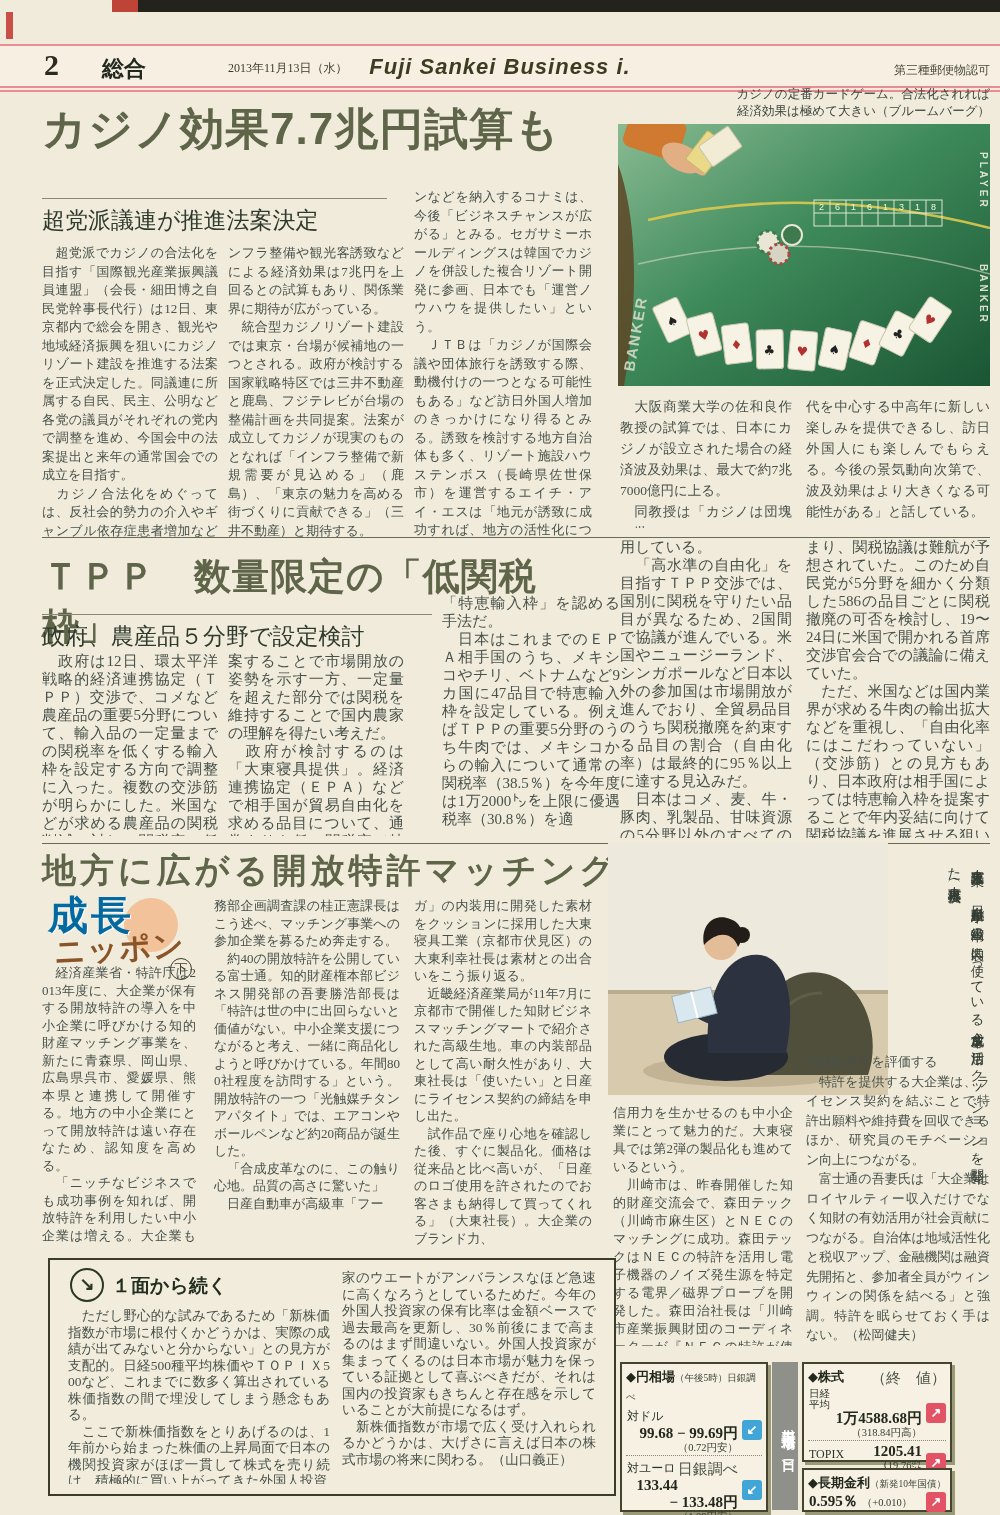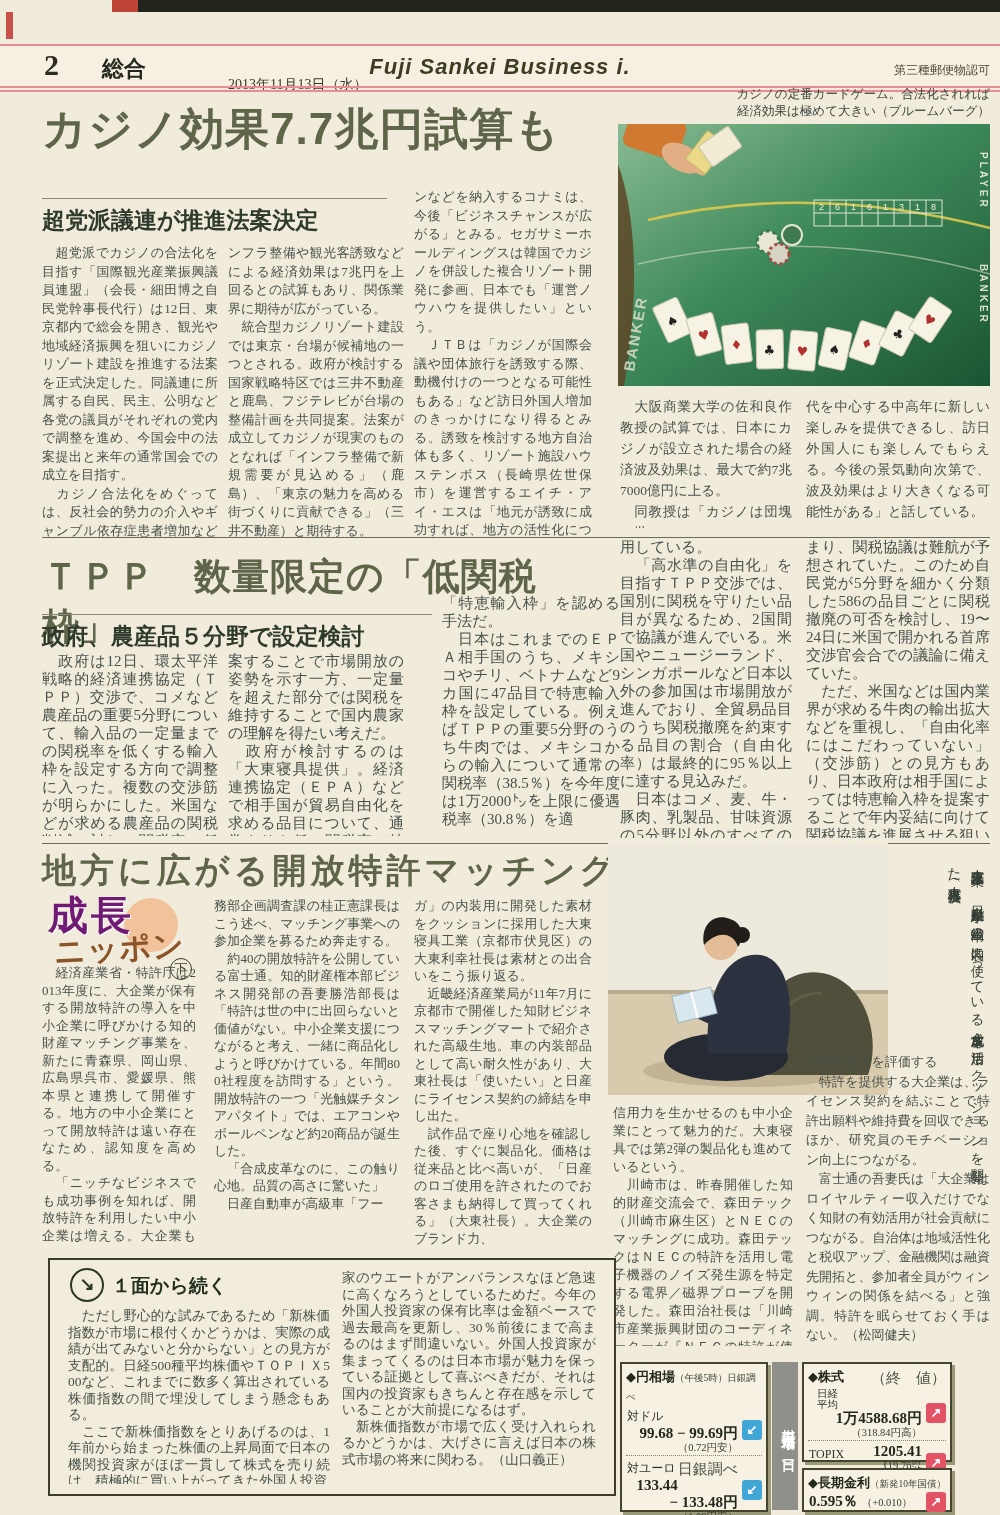--- a/index.html
+++ b/index.html
@@ -5,26 +5,26 @@
   html,body{margin:0;padding:0;}
   body{width:1000px;height:1515px;overflow:hidden;background:#e8e2d2;
        font-family:"Liberation Serif","DejaVu Serif",serif;}
   #page{position:relative;width:1000px;height:1515px;background:#f1ebdb;overflow:hidden;}
   .abs{position:absolute;}
   
   .pinkline{background:#e98c95;height:2px;left:0;width:1000px;}
   #header-band{left:0;top:46px;width:1000px;height:40px;background:#f7f0e2;}
   #page-num{left:44px;top:48px;font-size:30px;font-weight:bold;color:#2b2b20;}
   #section-name{left:102px;top:54px;font-size:22px;font-weight:bold;color:#23281e;font-family:"Liberation Sans",sans-serif;}
-  #issue-date{left:228px;top:76px;font-size:14px;color:#3a3a2c;}
+  #issue-date{left:228px;top:60px;font-size:12px;color:#3a3a2c;}
   #masthead{left:0;top:54px;width:1000px;text-align:center;font-size:22px;font-weight:bold;color:#3c3c22;letter-spacing:1px;font-family:"Liberation Sans",sans-serif;font-style:italic;}
   #postal-note{left:820px;top:62px;width:170px;text-align:right;font-size:12px;color:#4a4a3a;}
   
   .headline{font-family:"Liberation Sans",sans-serif;font-weight:900;color:#5f6549;}
-  .subhead{font-family:"Liberation Sans",sans-serif;font-weight:bold;color:#2e3a2c;}
+  .subhead{font-family:"Liberation Sans",sans-serif;font-weight:normal;color:#2e3a2c;}
   .rule{background:#8a8a78;height:1px;}
   .sep{background:#6a6a58;height:1px;}
   
   .bcol{white-space:pre-line;text-align:justify;color:#47514a;overflow:hidden;word-break:break-all;}
   .a1{font-size:13px;line-height:18.5px;margin-top:8px;}
   .a1w{font-size:13.5px;line-height:21px;}
   .a2{font-size:15px;line-height:18px;}
   .a3{font-size:13px;line-height:17.5px;}
   .cap{font-size:12.5px;line-height:17px;color:#3b443c;}
   .vcap{writing-mode:vertical-rl;font-size:13.5px;line-height:23px;color:#333d33;letter-spacing:1px;}
@@ -43,25 +43,25 @@
   .mlabel{font-size:12px;color:#2c332a;}
   .msrc{font-size:15px;color:#4a5244;float:right;margin-top:2px;}
   .mval{font-size:15px;font-weight:bold;color:#23281e;text-align:right;line-height:17px;}
   .mchg{font-size:10.5px;color:#343c30;text-align:right;line-height:12px;}
   .mic{position:absolute;right:0px;top:50%;transform:translateY(-50%);width:20px;height:20px;border-radius:3px;
        color:#fff;font-size:13px;font-weight:bold;text-align:center;line-height:20px;font-family:"Liberation Sans",sans-serif;}
   .blue{background:#41a6d6;}
   .red{background:#e25465;}
   #tokyo-band{left:772px;top:1362px;width:26px;height:148px;background:#90908a;color:#ffffff;
               writing-mode:vertical-rl;text-align:center;font-size:14px;font-weight:bold;letter-spacing:2px;font-family:"Liberation Sans",sans-serif;}
-  .nklabel{display:inline-block;width:24px;font-size:10.5px;line-height:11px;color:#2c332a;vertical-align:top;word-break:break-all;margin-left:8px;}
+  .nklabel{display:inline-block;width:24px;font-size:10.5px;line-height:11px;color:#2c332a;vertical-align:top;word-break:break-all;}
   
   #logo{left:46px;top:892px;width:150px;height:96px;}
   #logo-sun{position:absolute;left:78px;top:6px;width:54px;height:54px;border-radius:50%;background:#f2bb8e;opacity:.85;}
-  #logo-l1{position:absolute;left:2px;top:-4px;font-size:40px;font-weight:900;color:#701a75;letter-spacing:3px;text-shadow:1px 1px 0 #fff;}
+  #logo-l1{position:absolute;left:2px;top:-4px;font-size:40px;font-weight:900;color:#0369a1;letter-spacing:3px;text-shadow:1px 1px 0 #fff;}
   #logo-l2{position:absolute;left:8px;top:36px;font-size:31px;font-weight:900;color:#8a5428;letter-spacing:1px;transform:rotate(-3deg);}
   #logo-part{position:absolute;left:124px;top:66px;width:20px;height:20px;border:1.5px solid #3c3c2c;border-radius:50%;
              font-size:13px;text-align:center;line-height:20px;color:#3c3c2c;}
   
   #top-strip{left:112px;top:0;width:888px;height:12px;background:#23221b;}
   #top-strip-red{left:112px;top:0;width:26px;height:12px;background:#bf4438;}
   #edge-red{left:6px;top:12px;width:7px;height:27px;background:#c85048;}
 </style>
 </head>
 <body>

